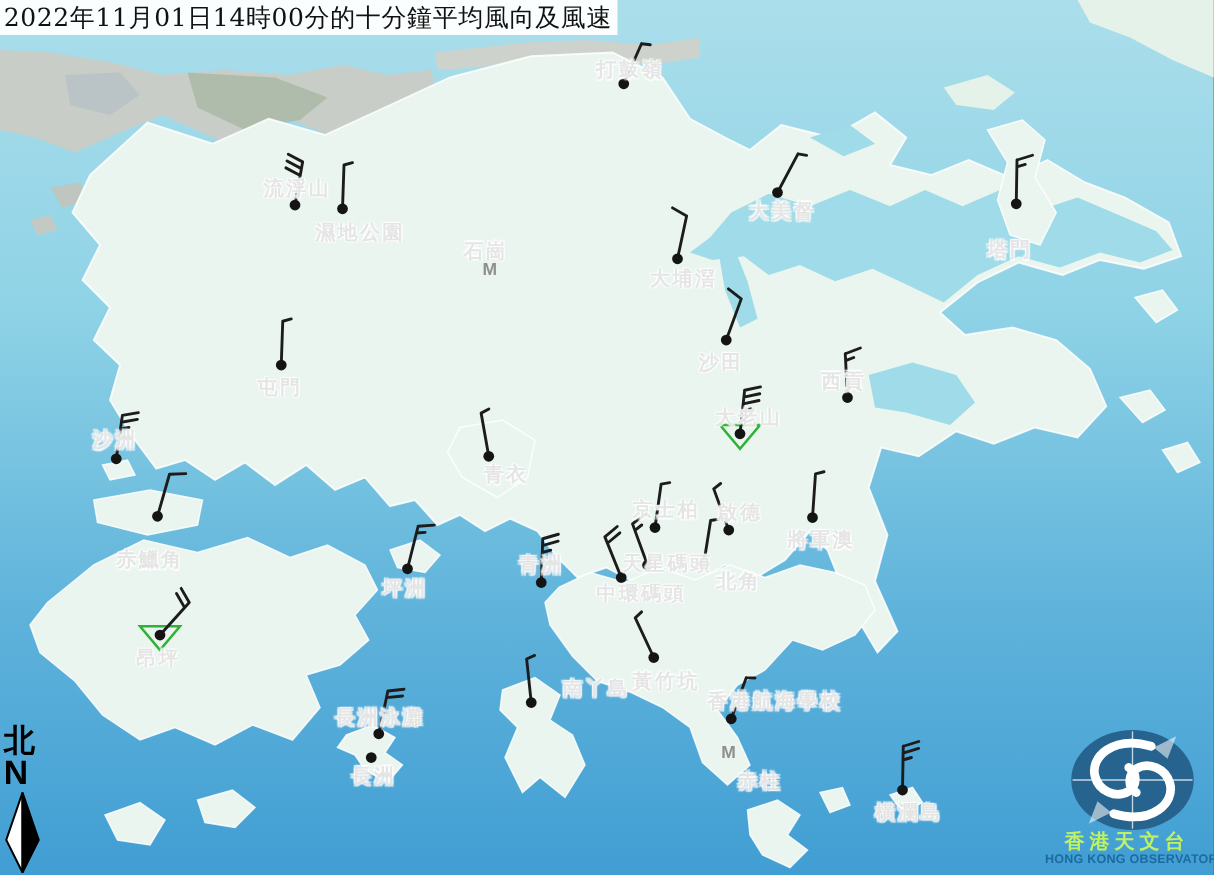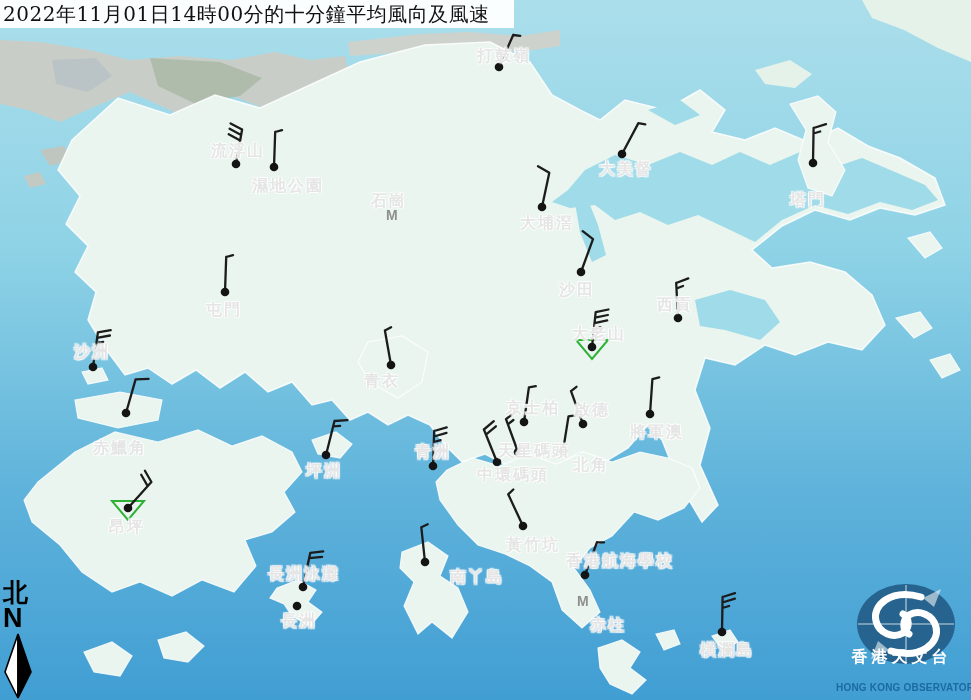--- a/index.html
+++ b/index.html
@@ -5,21 +5,21 @@
   html,body{margin:0;padding:0;background:#666;}
   #screen{
     position:relative;width:971px;height:700px;overflow:hidden;
     font-family:"Liberation Sans",sans-serif;
   }
   #map-svg{position:absolute;left:0;top:0;}
   
   #title-bar{
     position:absolute;left:0;top:0;height:28px;max-width:600px;
     background:rgba(255,255,255,0.95);
-    display:flex;align-items:center;padding:0 24px 0 3px;
+    display:flex;align-items:center;padding:0 4px 0 3px;
     box-sizing:border-box;
   }
   #title-bar .title-text{
     font-family:"DejaVu Serif","Liberation Serif",serif;
     font-size:20px;color:#111;white-space:nowrap;letter-spacing:0.5px;
   }
   
   .station-label{
     position:absolute;color:#e5e5e5;
     font-family:"DejaVu Serif","Liberation Serif",serif;
@@ -31,22 +31,22 @@
   .wind-barb{stroke:#1c1c1c;stroke-width:2.3;fill:none;stroke-linecap:round;}
   .aws-triangle{fill:none;stroke:#2eb135;stroke-width:2;}
   .m-marker{fill:#8f8f8f;font-family:"Liberation Sans",sans-serif;font-weight:bold;font-size:14px;}
   
   #compass{position:absolute;left:3px;top:580px;width:40px;text-align:left;color:#000;}
   #compass .cn{font-family:"DejaVu Serif",serif;font-size:25px;line-height:26px;font-weight:bold;}
   #compass .en{font-family:"Liberation Sans",sans-serif;font-size:27px;line-height:25px;font-weight:bold;}
   
   #hko-logo{position:absolute;right:0;bottom:0;width:135px;height:120px;}
   #hko-logo .logo-cn{
-    position:absolute;left:0;right:4px;top:67px;text-align:center;
-    color:#ffffff;font-family:"DejaVu Serif",serif;font-weight:bold;
+    position:absolute;left:0;right:4px;top:83px;text-align:center;
+    color:#bef264;font-family:"DejaVu Serif",serif;font-weight:bold;
     font-size:16px;letter-spacing:4px;white-space:nowrap;
   }
   #hko-logo .logo-en{
     position:absolute;left:0;right:0;top:102px;text-align:center;
     color:#1b6aa0;font-family:"Liberation Sans",sans-serif;font-weight:bold;
     font-size:10px;letter-spacing:0.2px;white-space:nowrap;
   }
 </style>
 </head>
 <body>
@@ -267,32 +267,32 @@
       <div class="station-label" style="left: 599px; top: 160px;">大美督</div>
       <div class="station-label" style="left: 520px; top: 214px;">大埔滘</div>
       <div class="station-label" style="left: 790px; top: 170px; margin-top: 21px;">塔門</div>
       <div class="station-label" style="left: 371px; top: 192px;">石崗</div>
       <div class="station-label" style="left: 559px; top: 281px;">沙田</div>
       <div class="station-label" style="left: 657px; top: 296px;">西貢</div>
       <div class="station-label" style="left: 572px; top: 325px;">大老山</div>
       <div class="station-label" style="left: 206px; top: 301px;">屯門</div>
       <div class="station-label" style="left: 74px; top: 343px;">沙洲</div>
       <div class="station-label" style="left: 93px; top: 421px; margin-top: 18px;">赤鱲角</div>
-      <div class="station-label" style="left: 364px; top: 372px; font-family: Liberation Serif, serif;">青衣</div>
+      <div class="station-label" style="left: 387px; top: 372px; font-family: Liberation Serif, serif;">青衣</div>
       <div class="station-label" style="left: 306px; top: 462px;">坪洲</div>
       <div class="station-label" style="left: 109px; top: 518px;">昂坪</div>
       <div class="station-label" style="left: 415px; top: 443px;">青洲</div>
       <div class="station-label" style="left: 506px; top: 399px;">京士柏</div>
       <div class="station-label" style="left: 574px; top: 401px;">啟德</div>
       <div class="station-label" style="left: 630px; top: 423px;">將軍澳</div>
       <div class="station-label" style="left: 498px; top: 442px;">天星碼頭</div>
       <div class="station-label" style="left: 477px; top: 466px;">中環碼頭</div>
       <div class="station-label" style="left: 544px; top: 456px; margin-left: 29px;">北角</div>
       <div class="station-label" style="left: 506px; top: 536px;">黃竹坑</div>
-      <div class="station-label" style="left: 406px; top: 568px; padding-left: 44px;">南丫島</div>
+      <div class="station-label" style="left: 406px; top: 542px; padding-left: 44px;">南丫島</div>
       <div class="station-label" style="left: 566px; top: 552px;">香港航海學校</div>
       <div class="station-label" style="left: 268px; top: 565px;">長洲泳灘</div>
       <div class="station-label" style="left: 281px; top: 612px;">長洲</div>
       <div class="station-label" style="left: 562px; top: 616px; padding-left: 28px;">赤柱</div>
       <div class="station-label" style="left: 700px; top: 641px;">橫瀾島</div>
     </div>
 
   <div id="title-bar">
     <span class="title-text">2022年11月01日14時00分的十分鐘平均風向及風速</span>
   </div>

